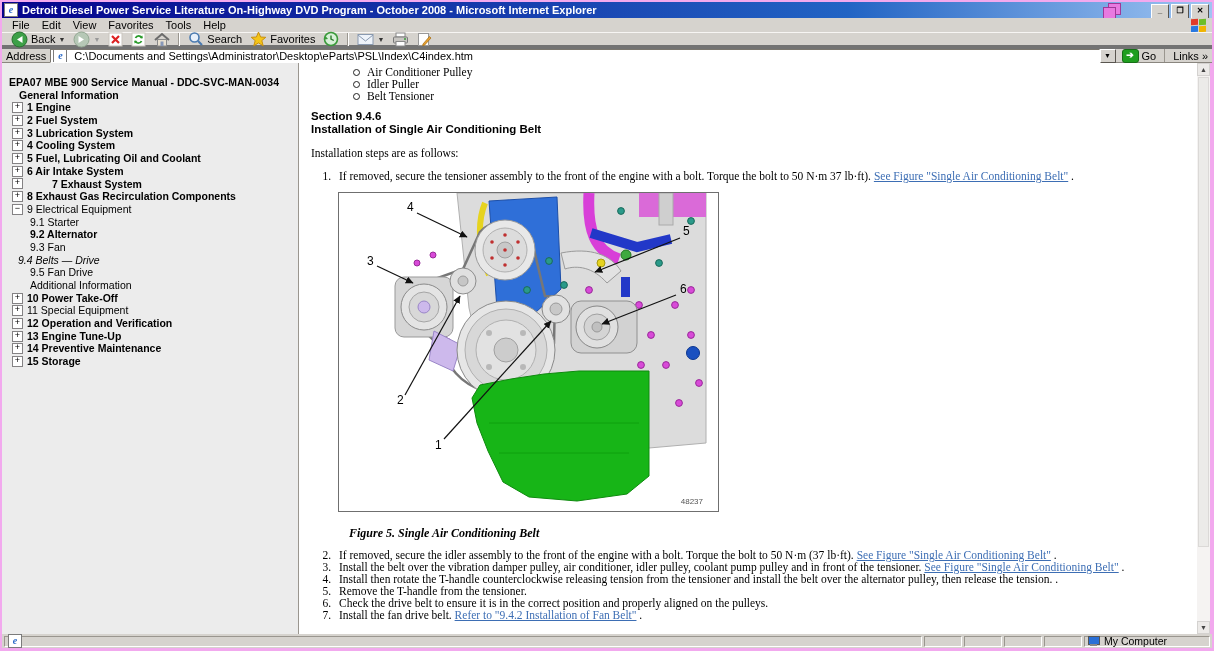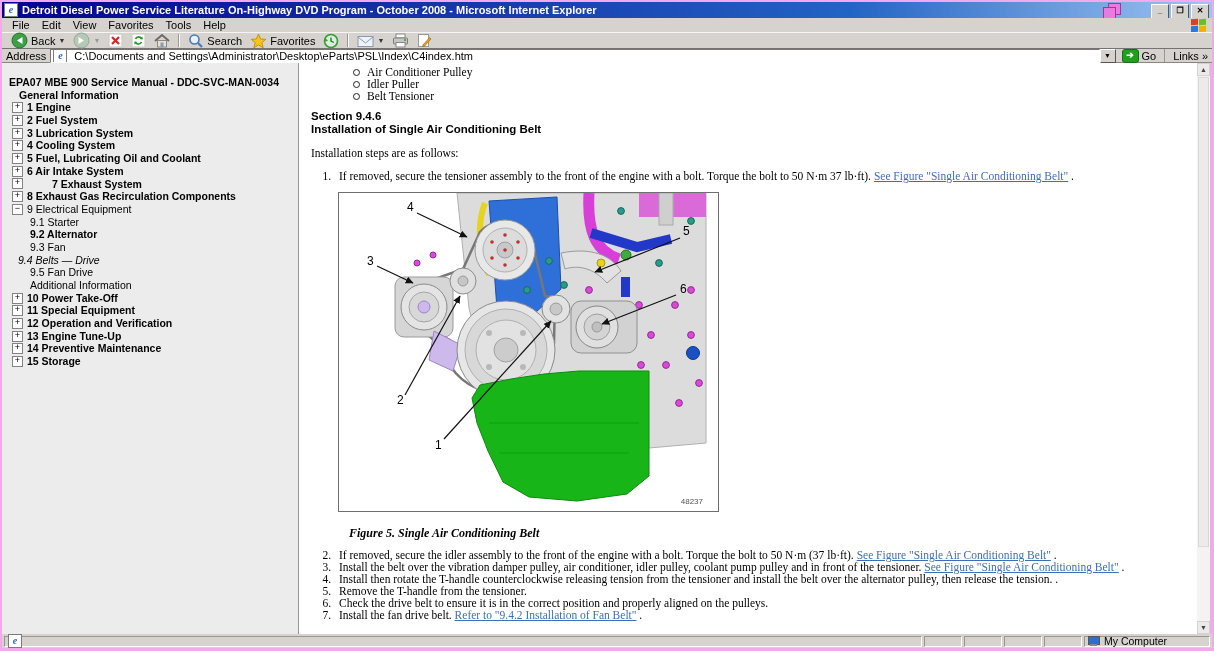--- a/index.html
+++ b/index.html
@@ -18,21 +18,21 @@
   .winbtn{width:16px;height:13px;background:#d6d3ce;border:1px solid;border-color:#fff #5a5650 #5a5650 #fff;
     font-size:8px;line-height:11px;text-align:center;color:#000;font-weight:bold;}
   
   .menubar{position:absolute;left:2px;top:18px;width:1210px;height:14px;background:#d6d3ce;
     display:flex;align-items:center;font-size:11px;color:#000;box-sizing:border-box;padding-left:4px;}
   .menu-item{padding:0 6px;}
   .brand-flag{position:absolute;right:4px;top:0px;width:18px;height:14px;}
   .brand-flag i{position:absolute;width:7px;height:6px;transform:skewY(-6deg);}
   
   .toolbar{position:absolute;left:2px;top:32px;width:1210px;height:17px;background:#d6d3ce;
-    border-top:1px solid #f7f5f3;border-bottom:1px solid #737373;display:flex;align-items:center;
+    border-top:1px solid #f7f5f3;border-bottom:4px solid #737373;display:flex;align-items:center;
     font-size:11px;box-sizing:border-box;padding-left:5px;}
   .tb-btn{display:flex;align-items:center;gap:3px;padding:0 4px;height:15px;white-space:nowrap;}
   .tb-sep{width:1px;height:13px;background:#9a968f;border-right:1px solid #fff;margin:0 4px;}
   .caret{font-size:7px;color:#333;}
   .caret-dis{font-size:7px;color:#999;}
   
   .addressbar{position:absolute;left:2px;top:49px;width:1210px;height:14px;background:#d6d3ce;
     border-bottom:1px solid #8a867f;display:flex;align-items:center;font-size:11px;box-sizing:border-box;padding:0 4px;}
   .addr-label{margin-right:4px;}
   .addr-input{flex:1;height:12px;background:#fff;border:1px solid;border-color:#7b776f #fff #fff #7b776f;
@@ -273,21 +273,21 @@
       </div>
       <div class="tree-row" style="padding-left: 28px;">
         <span class="lbl" style="font-weight: normal;">Additional Information</span>
       </div>
       <div class="tree-row" style="padding-left: 10px;">
         <span class="tree-box">+</span>
         <span class="lbl" style="font-weight: bold;">10 Power Take-Off</span>
       </div>
       <div class="tree-row" style="padding-left: 10px;">
         <span class="tree-box">+</span>
-        <span class="lbl" style="font-weight: bold;">11 Special Equipment</span>
+        <span class="lbl" style="font-weight: normal;">11 Special Equipment</span>
       </div>
       <div class="tree-row" style="padding-left: 10px;">
         <span class="tree-box">+</span>
         <span class="lbl" style="font-weight: bold;">12 Operation and Verification</span>
       </div>
       <div class="tree-row" style="padding-left: 10px;">
         <span class="tree-box">+</span>
         <span class="lbl" style="font-weight: bold;">13 Engine Tune-Up</span>
       </div>
       <div class="tree-row" style="padding-left: 10px;">

